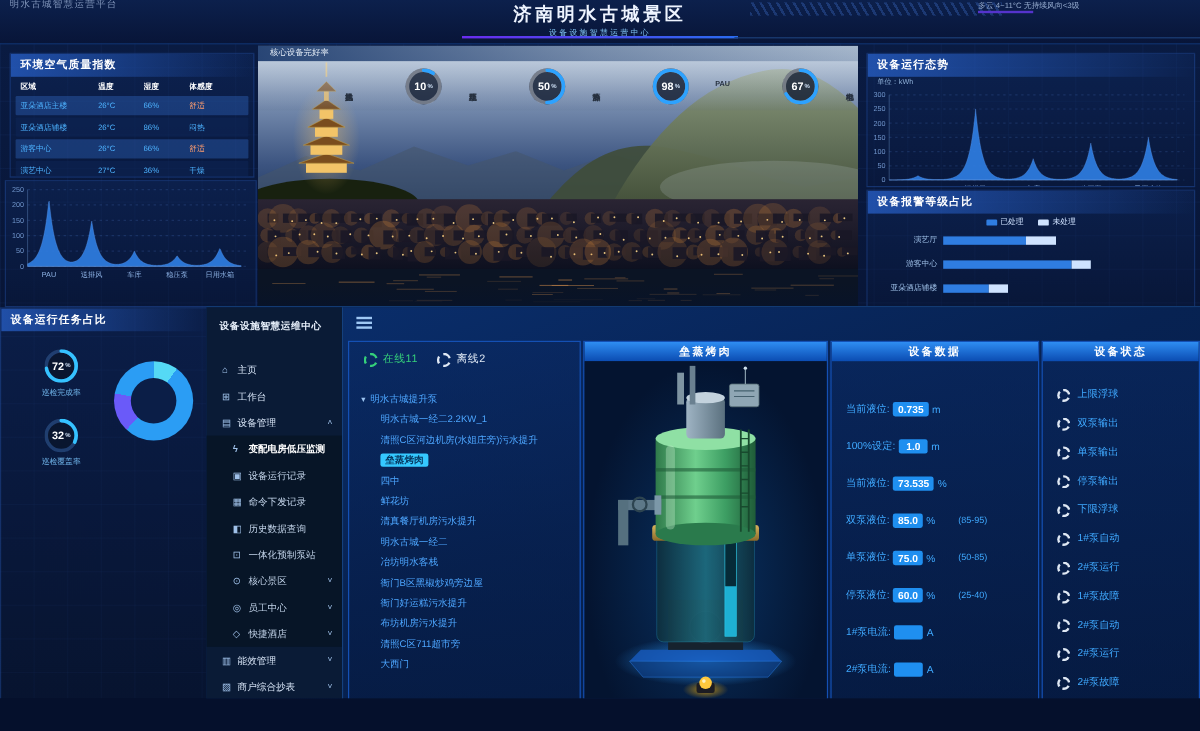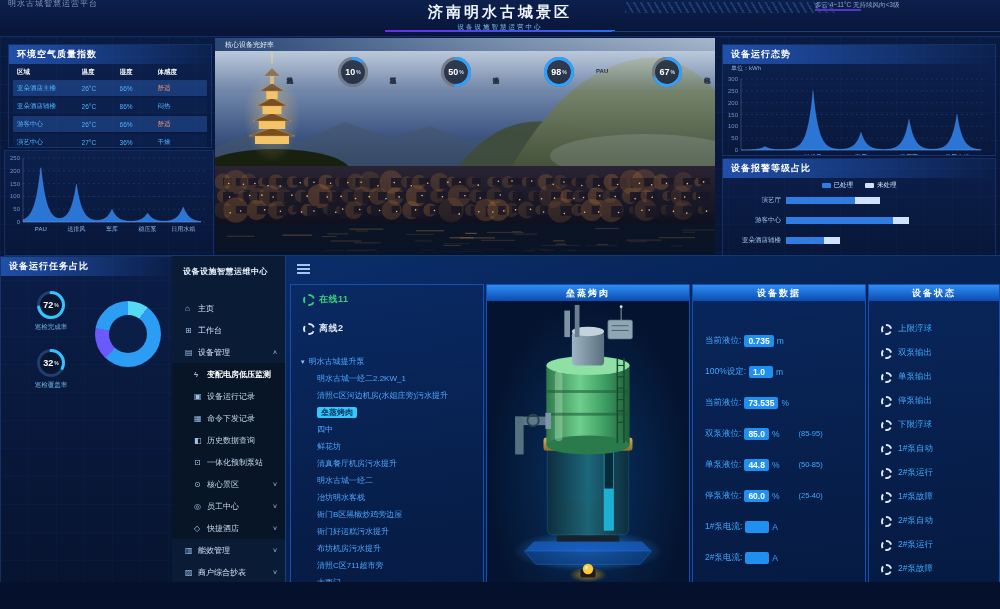--- a/index.html
+++ b/index.html
@@ -108,40 +108,40 @@
   .mi.sub{padding-left:22px;color:#c3d4ea;}
   .mi.active{color:#ffffff;font-weight:bold;}
   .win-main{position:relative;flex:1;overflow:hidden;}
   .hamburger{position:absolute;left:11px;top:8px;width:13px;cursor:pointer;display:block;}
   .hamburger i{display:block;height:2px;background:#9fc8f5;margin-bottom:2px;}
   .wpanel{position:absolute;top:28px;height:304px;border:1px solid #1450b4;
           background:linear-gradient(180deg,rgba(10,40,96,.55),rgba(6,24,60,.55));overflow:hidden;}
   .wp-head{height:16px;line-height:16px;text-align:center;font-size:9px;font-weight:bold;color:#fff;
           letter-spacing:2px;background:linear-gradient(180deg,#2e8df2,#0b4cb2);}
   .tree-panel{left:4px;width:192px;}
-  .status-row{display:flex;gap:16px;padding:8px 0 0 12px;font-size:9px;font-weight:bold;flex-direction:column;}
+  .status-row{display:flex;gap:16px;padding:8px 0 0 12px;font-size:9px;font-weight:normal;}
   .st{display:flex;align-items:center;gap:4px;}
   .gear{display:inline-block;width:8px;height:8px;border-radius:50%;border:2px dashed currentColor;}
   .st.online{color:#35d07a;}
   .st.offline{color:#dfe8f4;}
   .st-label{letter-spacing:.5px;}
   .tree{margin-top:18px;padding-left:10px;}
   .tree-root{font-size:8px;color:#4da6ff;height:17px;line-height:17px;cursor:pointer;}
   .tree-root .tcaret{color:#9cc4f0;margin-right:4px;font-size:7px;}
   .tree-item{height:17px;line-height:17px;padding-left:16px;font-size:8px;color:#4da6ff;
           white-space:nowrap;overflow:hidden;cursor:pointer;}
   .tree-item .sel-chip{background:#35c8ff;color:#06365f;padding:1px 4px;border-radius:2px;
           font-weight:bold;}
   .pump-panel{left:200px;width:202px;}
   .pump-body{height:288px;display:flex;align-items:center;justify-content:center;
           background:radial-gradient(ellipse at 50% 60%,#093262 0%,#041430 70%);}
   .data-panel{left:406px;width:172px;}
   .data-rows{padding:24px 0 0 12px;}
   .drow{height:31px;display:flex;align-items:center;font-size:8.5px;color:#3fa9ff;white-space:nowrap;}
-  .dchip{display:inline-block;min-width:16px;height:12px;line-height:12px;
+  .dchip{display:inline-block;min-width:16px;height:12px;line-height:12px;text-align:center;
           background:#1f8ff0;border-radius:2px;color:#fff;font-weight:bold;font-size:8.5px;
           padding:0 4px;margin:0 3px;}
   .drange{font-size:7.5px;margin-left:19px;}
   .status-panel{left:582px;width:130px;}
   .status-items{padding:16px 0 0 12px;}
   .srow{height:24px;display:flex;align-items:center;gap:6px;font-size:8.5px;color:#3fa9ff;}
   .srow .gear{color:#dfe8f4;width:7px;height:7px;}
 </style>
 </head>
 <body>
@@ -942,21 +942,21 @@
               <span class="dunit">%</span>
             </div>
             <div class="drow">
               <span class="dlabel">双泵液位:</span>
               <span class="dchip">85.0</span>
               <span class="dunit">%</span>
               <span class="drange">(85-95)</span>
             </div>
             <div class="drow">
               <span class="dlabel">单泵液位:</span>
-              <span class="dchip">44.8</span>
+              <span class="dchip">75.0</span>
               <span class="dunit">%</span>
               <span class="drange">(50-85)</span>
             </div>
             <div class="drow">
               <span class="dlabel">停泵液位:</span>
               <span class="dchip">60.0</span>
               <span class="dunit">%</span>
               <span class="drange">(25-40)</span>
             </div>
             <div class="drow">

